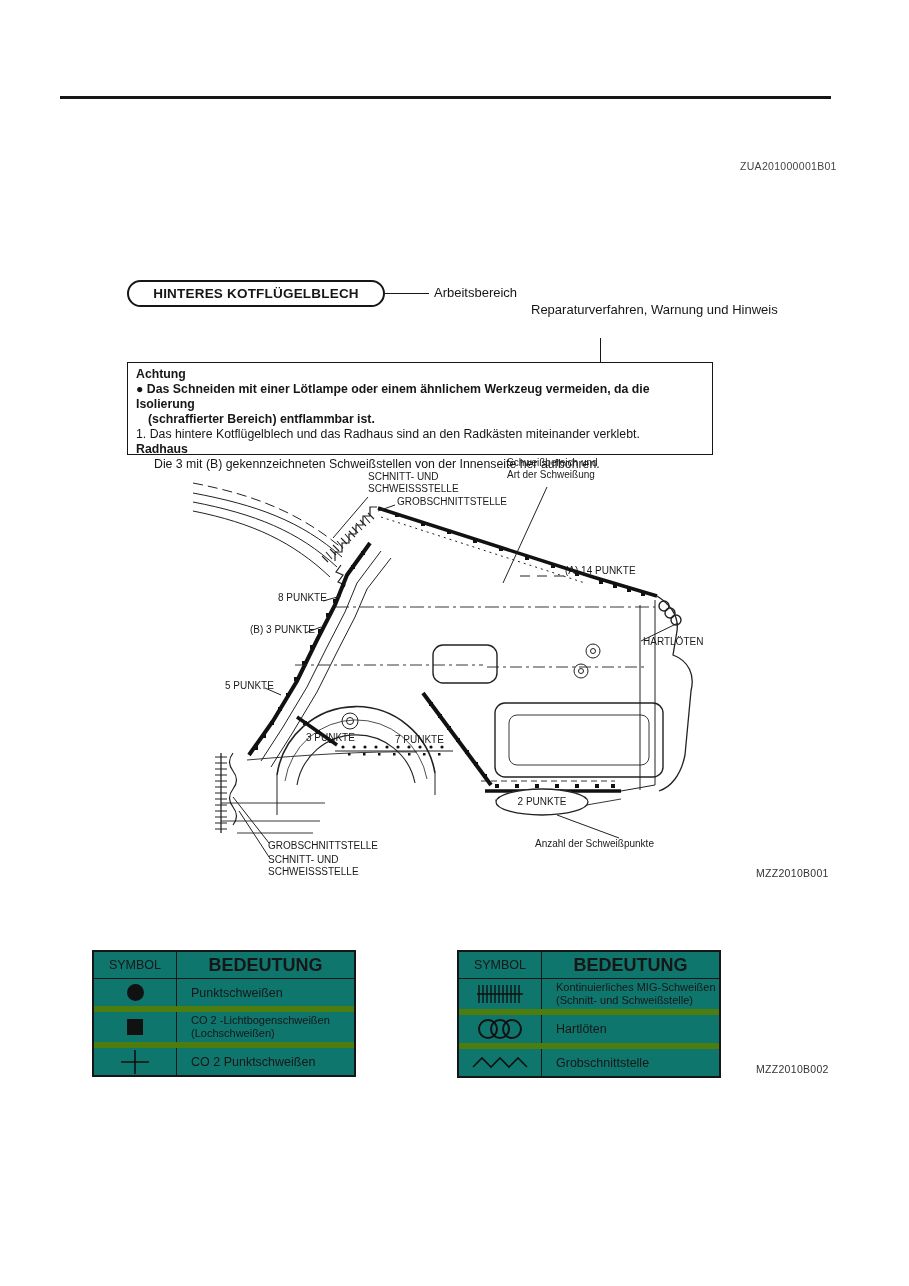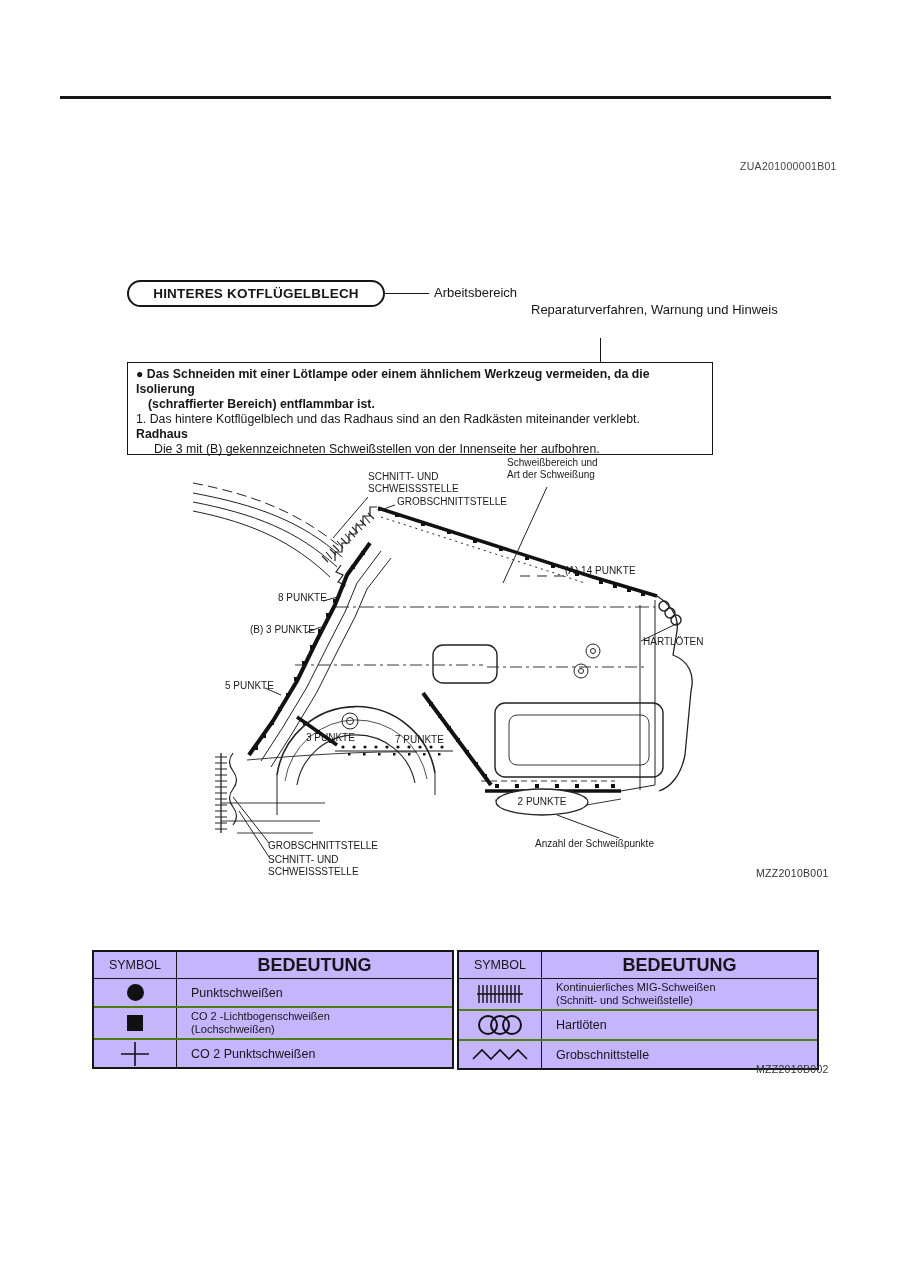--- a/index.html
+++ b/index.html
@@ -29,24 +29,24 @@
   .notice-box .b{font-weight:bold;}
   .hang{padding-left:12px;}
   .note-indent{padding-left:18px;}
 
   .diagram{left:185px;top:455px;width:540px;height:440px;}
   .diagram svg{position:absolute;left:0;top:0;}
   .dlabel{position:absolute;font-size:10px;line-height:12px;white-space:nowrap;color:#1a1a1a;}
   .fig-code{font-size:10.5px;color:#333;letter-spacing:.3px;}
 
   .legend{
-    position:absolute;width:362px;border:2px solid #161616;box-sizing:border-box;background:#c4b5fd;
+    position:absolute;width:264px;border:2px solid #161616;box-sizing:border-box;background:#0f766e;
   }
   .legend .hrow{display:flex;height:26px;border-bottom:1px solid #161616;}
-  .legend .row{display:flex;border-bottom:2px solid #4d7c0f;align-items:center;}
+  .legend .row{display:flex;border-bottom:6px solid #4d7c0f;align-items:center;}
   .legend .row:last-child{border-bottom:none;}
   .legend .sym{width:82px;display:flex;align-items:center;justify-content:center;border-right:1px solid #161616;align-self:stretch;}
   .legend .mean{flex:1;padding:3px 0 3px 14px;font-size:12.5px;line-height:14px;}
   .legend .hcell-s{width:82px;display:flex;align-items:center;justify-content:center;border-right:1px solid #161616;font-size:12.5px;}
   .legend .hcell-m{flex:1;display:flex;align-items:center;justify-content:center;font-size:18px;font-weight:bold;}
   .legend .small{font-size:11px;line-height:13px;}
   .dot{width:17px;height:17px;border-radius:50%;background:#111;}
   .sq{width:16px;height:16px;background:#111;}
 </style>
 </head>
@@ -59,20 +59,21 @@
 
   <div class="abs title-pill">
     <span>HINTERES KOTFLÜGELBLECH</span>
   </div>
   <div class="abs pill-connector"></div>
   <div class="abs arbeitsbereich">Arbeitsbereich</div>
   <div class="abs verfahren">Reparaturverfahren, Warnung und Hinweis</div>
   <div class="abs verfahren-vline"></div>
 
   <div class="abs notice-box">
+    <div class="b">Achtung</div>
     <div class="b"><span>●</span> <span>Das Schneiden mit einer Lötlampe oder einem ähnlichem Werkzeug vermeiden, da die Isolierung</span></div>
     <div class="b hang">(schraffierter Bereich) entflammbar ist.</div>
     <div>1. Das hintere Kotflügelblech und das Radhaus sind an den Radkästen miteinander verklebt.</div>
     <div class="b">Radhaus</div>
     <div class="note-indent">Die 3 mit (B) gekennzeichneten Schweißstellen von der Innenseite her aufbohren.</div>
   </div>
 
   <div class="abs diagram">
     <svg width="540" height="440" viewBox="0 0 540 440">
       <g stroke="#222" fill="none" stroke-width="1">

